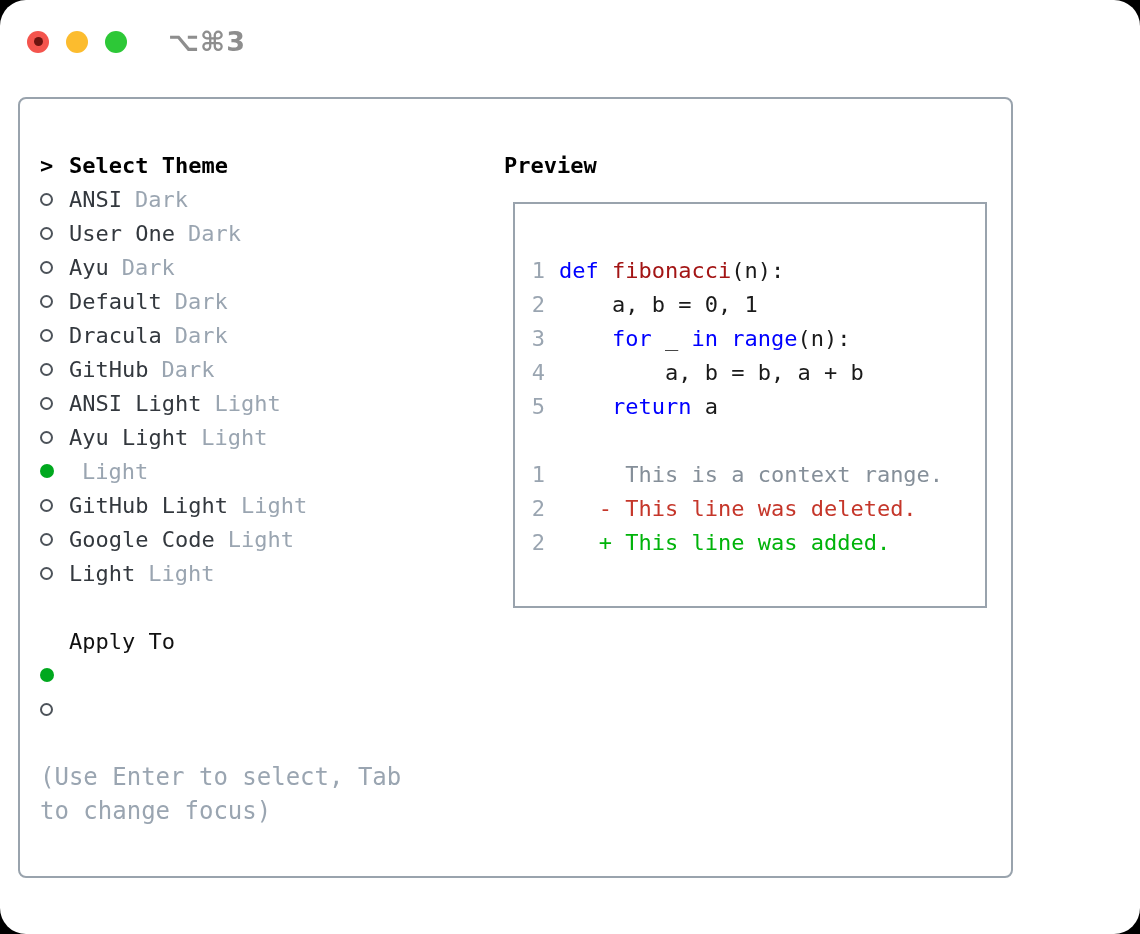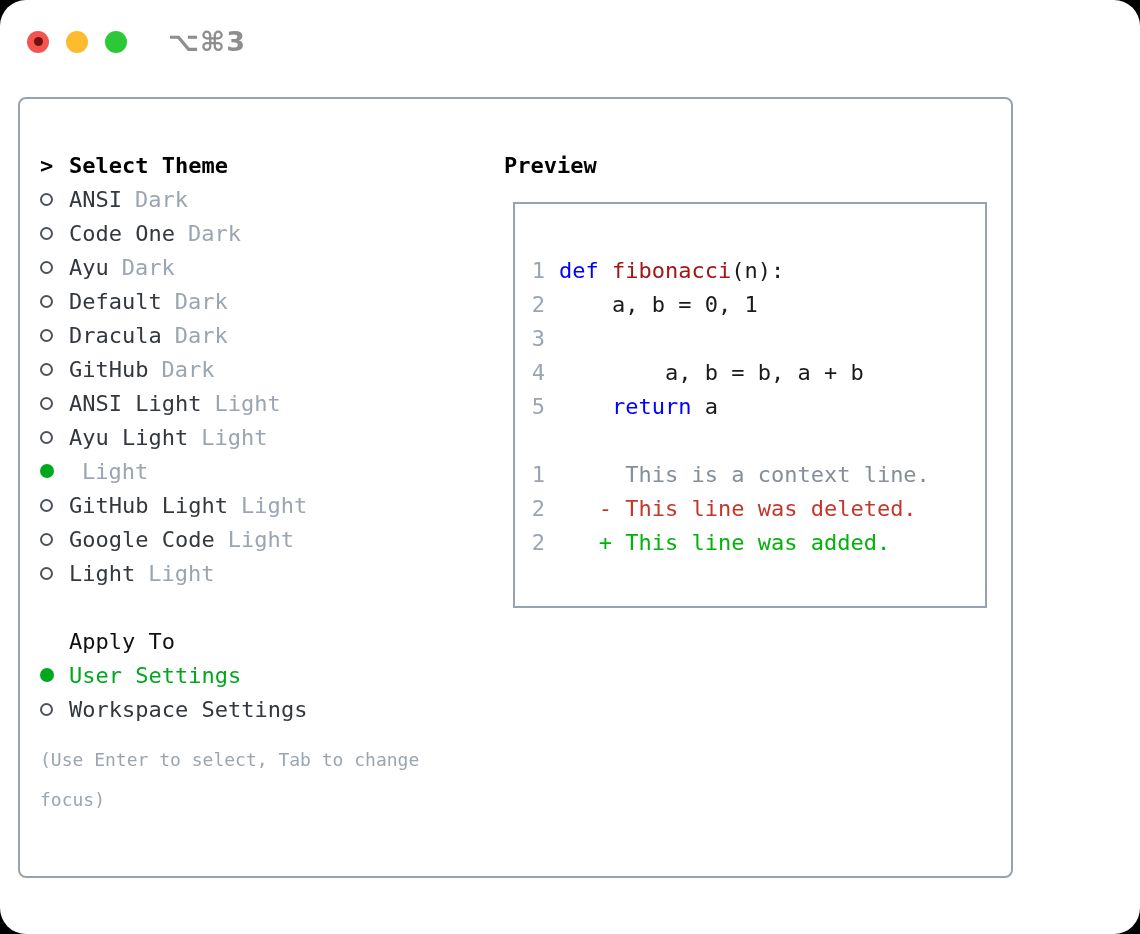--- a/index.html
+++ b/index.html
@@ -96,23 +96,23 @@
   .radio.on{
     width:14px;height:14px;
     background:var(--selection-green);
     border:none;
   }
   .item-name{color:var(--item-text);}
   .item-name.selected{color:var(--selection-green);}
   .item-variant{color:var(--muted-gray);margin-left:13px;}
   .apply-block{margin-top:34px;}
   .help{
-    margin-top:14px;
+    margin-top:34px;
     width:402px;
-    font-size:18px;line-height:40px;
+    font-size:24px;line-height:34px;
     color:var(--muted-gray);
     white-space:normal;
   }
   
   .right-col{
     position:absolute;left:484px;top:49px;
   }
   .preview-title{
     height:34px;display:flex;align-items:center;
     font-size:22px;font-weight:bold;color:#000;
@@ -176,21 +176,21 @@
             <span class="marker">
               <span class="radio"></span>
             </span>
             <span class="item-name">ANSI</span>
             <span class="item-variant">Dark</span>
           </div>
           <div class="row theme-row">
             <span class="marker">
               <span class="radio"></span>
             </span>
-            <span class="item-name">Code One</span>
+            <span class="item-name">User One</span>
             <span class="item-variant">Dark</span>
           </div>
           <div class="row theme-row">
             <span class="marker">
               <span class="radio"></span>
             </span>
             <span class="item-name">Ayu</span>
             <span class="item-variant">Dark</span>
           </div>
           <div class="row theme-row">
@@ -260,27 +260,25 @@
       <div class="apply-block">
         <div class="row">
           <span class="marker"></span>
           <span class="subtitle">Apply To</span>
         </div>
         <div id="apply-list">
             <div class="row apply-row">
               <span class="marker">
                 <span class="radio on"></span>
               </span>
-              <span class="item-name selected">User Settings</span>
             </div>
             <div class="row apply-row">
               <span class="marker">
                 <span class="radio"></span>
               </span>
-              <span class="item-name">Workspace Settings</span>
             </div>
           </div>
       </div>
 
       <div class="help">(Use Enter to select, Tab to change focus)</div>
     </div>
 
     <div class="right-col">
       <div class="preview-title">Preview</div>
       <div class="preview-box">
@@ -288,36 +286,37 @@
             <div class="code-row">
               <span class="lnum">1</span>
               <span class="ltext"><span class="seg-keyword">def</span><span class="seg-plain"> </span><span class="seg-function">fibonacci</span><span class="seg-plain">(n):</span></span>
             </div>
             <div class="code-row">
               <span class="lnum">2</span>
               <span class="ltext"><span class="seg-plain">    a, b = 0, 1</span></span>
             </div>
             <div class="code-row">
               <span class="lnum">3</span>
+              <span class="ltext"><span class="seg-plain">    </span><span class="seg-keyword">for</span><span class="seg-plain"> _ </span><span class="seg-keyword">in</span><span class="seg-plain"> </span><span class="seg-keyword">range</span><span class="seg-plain">(n):</span></span>
             </div>
             <div class="code-row">
               <span class="lnum">4</span>
               <span class="ltext"><span class="seg-plain">        a, b = b, a + b</span></span>
             </div>
             <div class="code-row">
               <span class="lnum">5</span>
               <span class="ltext"><span class="seg-plain">    </span><span class="seg-keyword">return</span><span class="seg-plain"> a</span></span>
             </div>
             <div class="code-row">
               <span class="lnum"></span>
               <span class="ltext"></span>
             </div>
             <div class="code-row">
               <span class="lnum">1</span>
-              <span class="ltext"><span class="seg-context">     This is a context line.</span></span>
+              <span class="ltext"><span class="seg-context">     This is a context range.</span></span>
             </div>
             <div class="code-row">
               <span class="lnum">2</span>
               <span class="ltext"><span class="seg-deleted">   - This line was deleted.</span></span>
             </div>
             <div class="code-row">
               <span class="lnum">2</span>
               <span class="ltext"><span class="seg-added">   + This line was added.</span></span>
             </div>
           </div>

